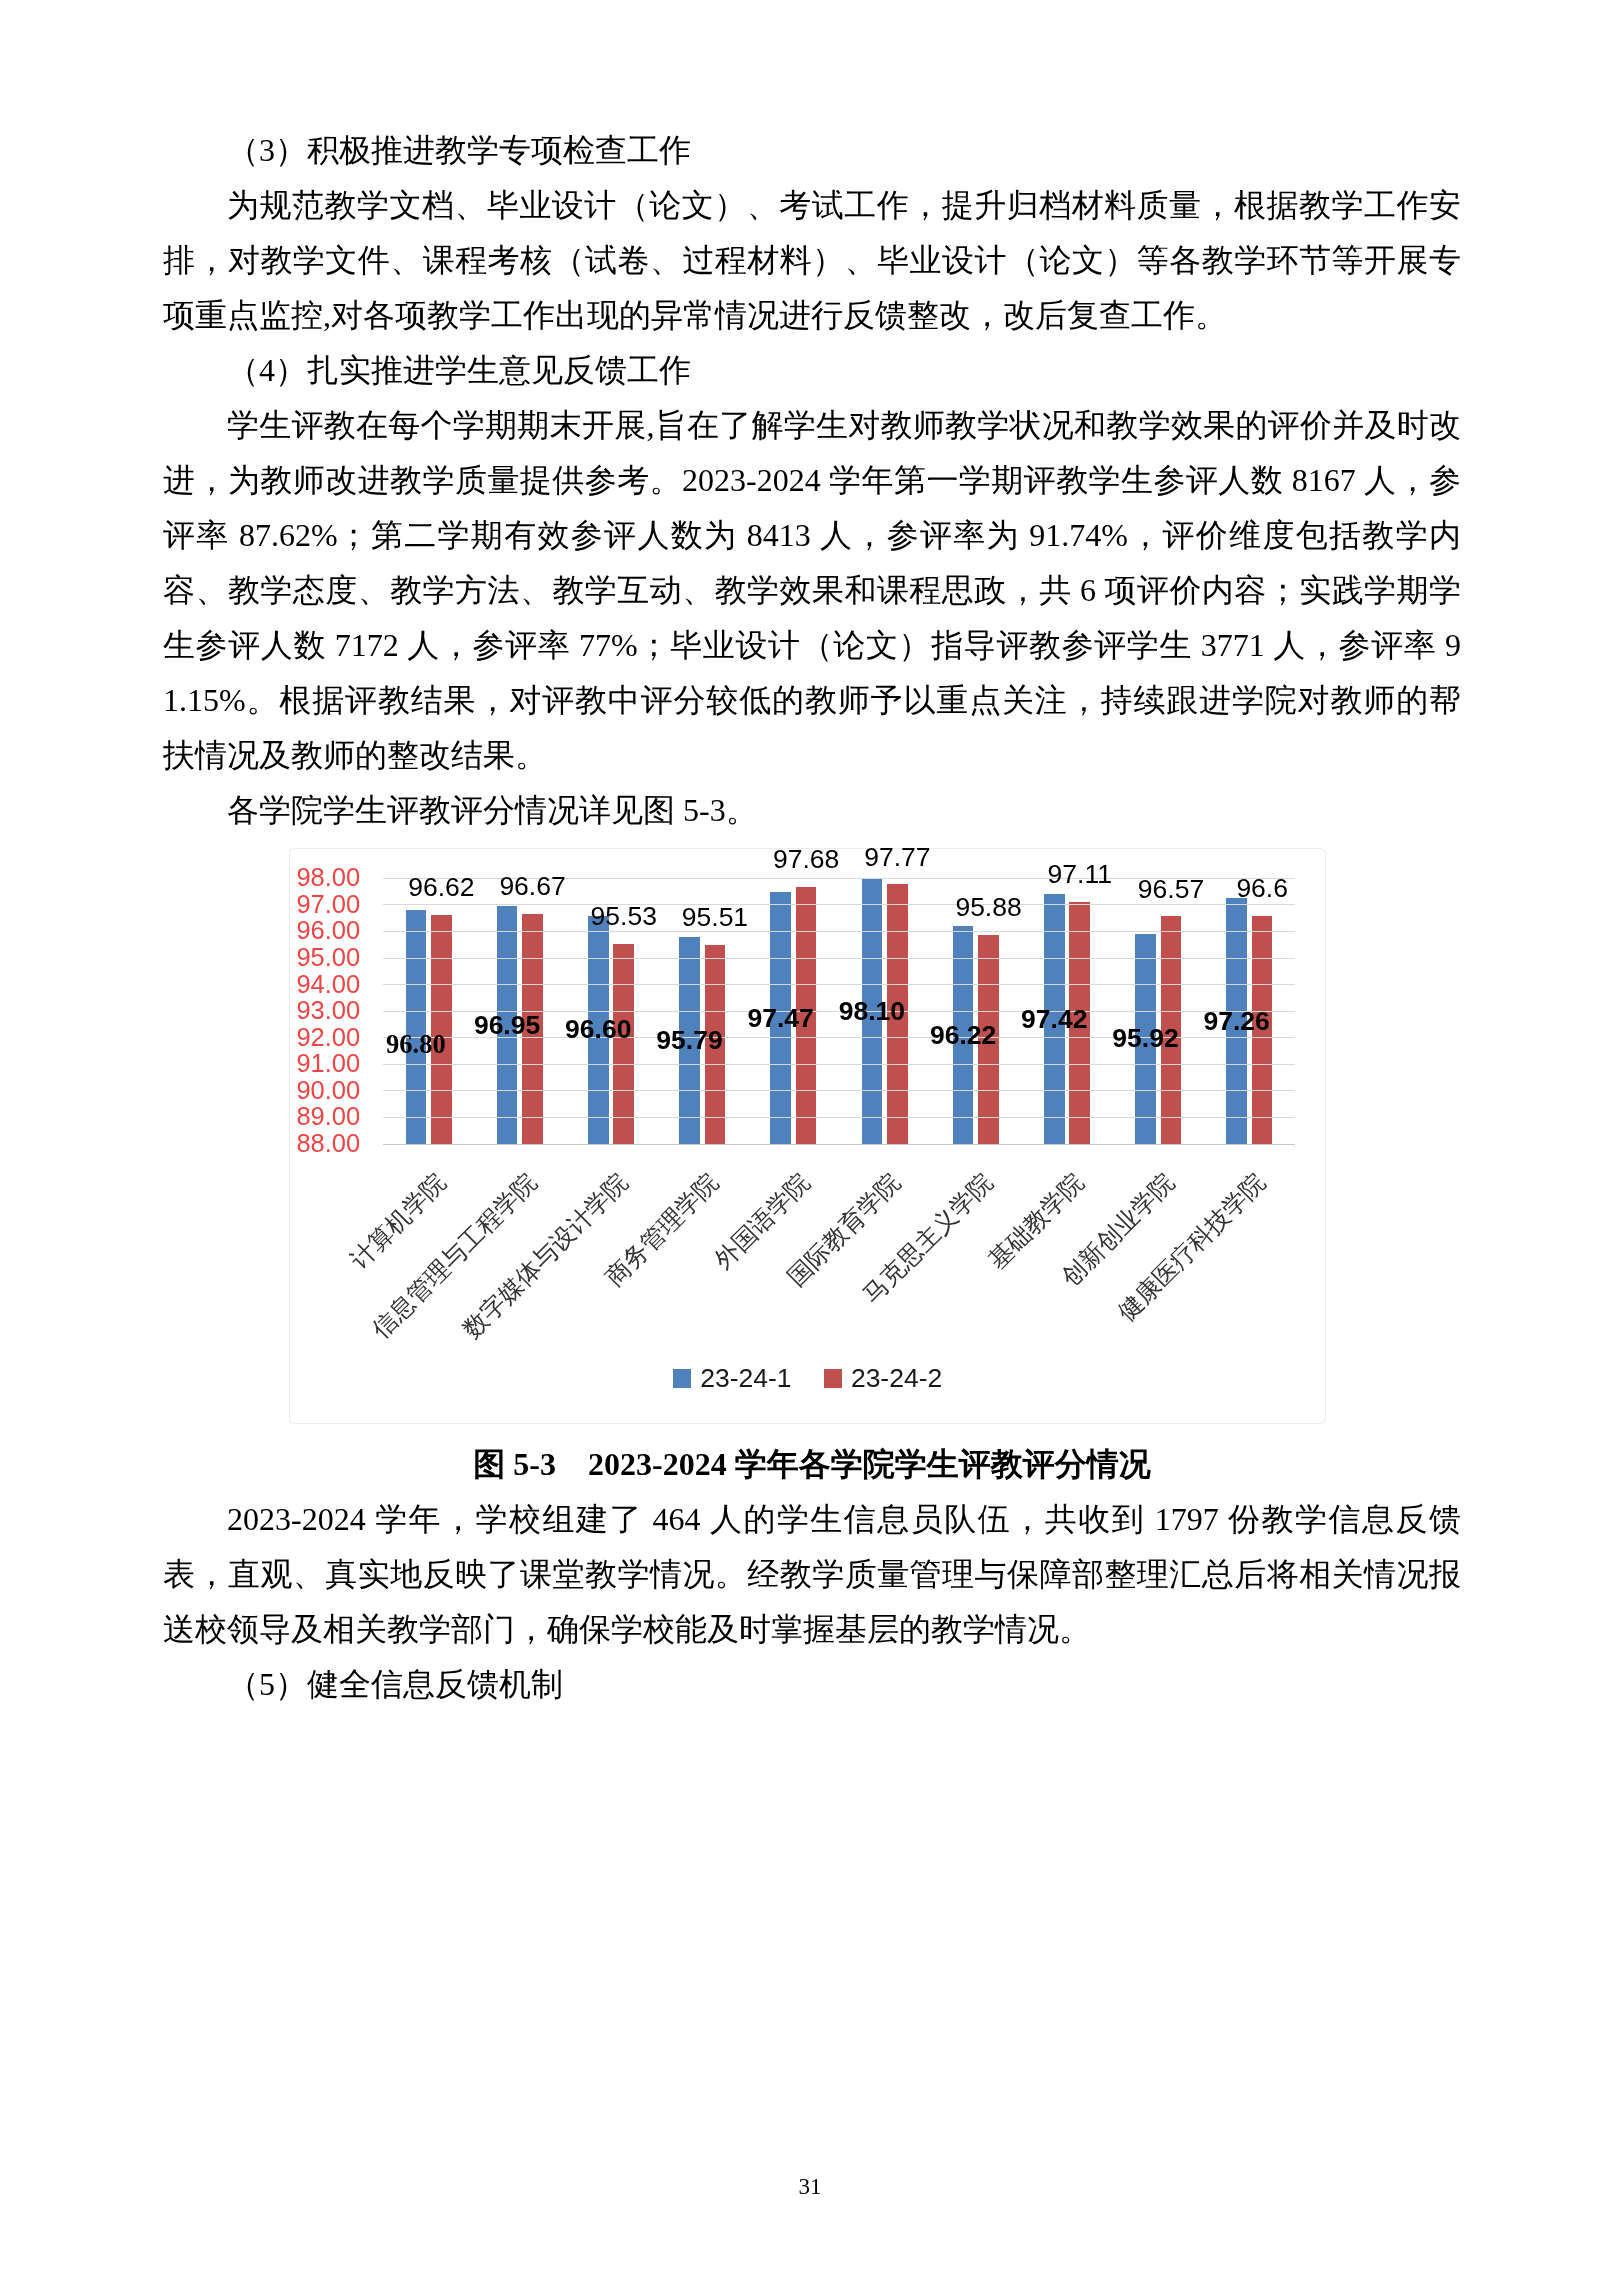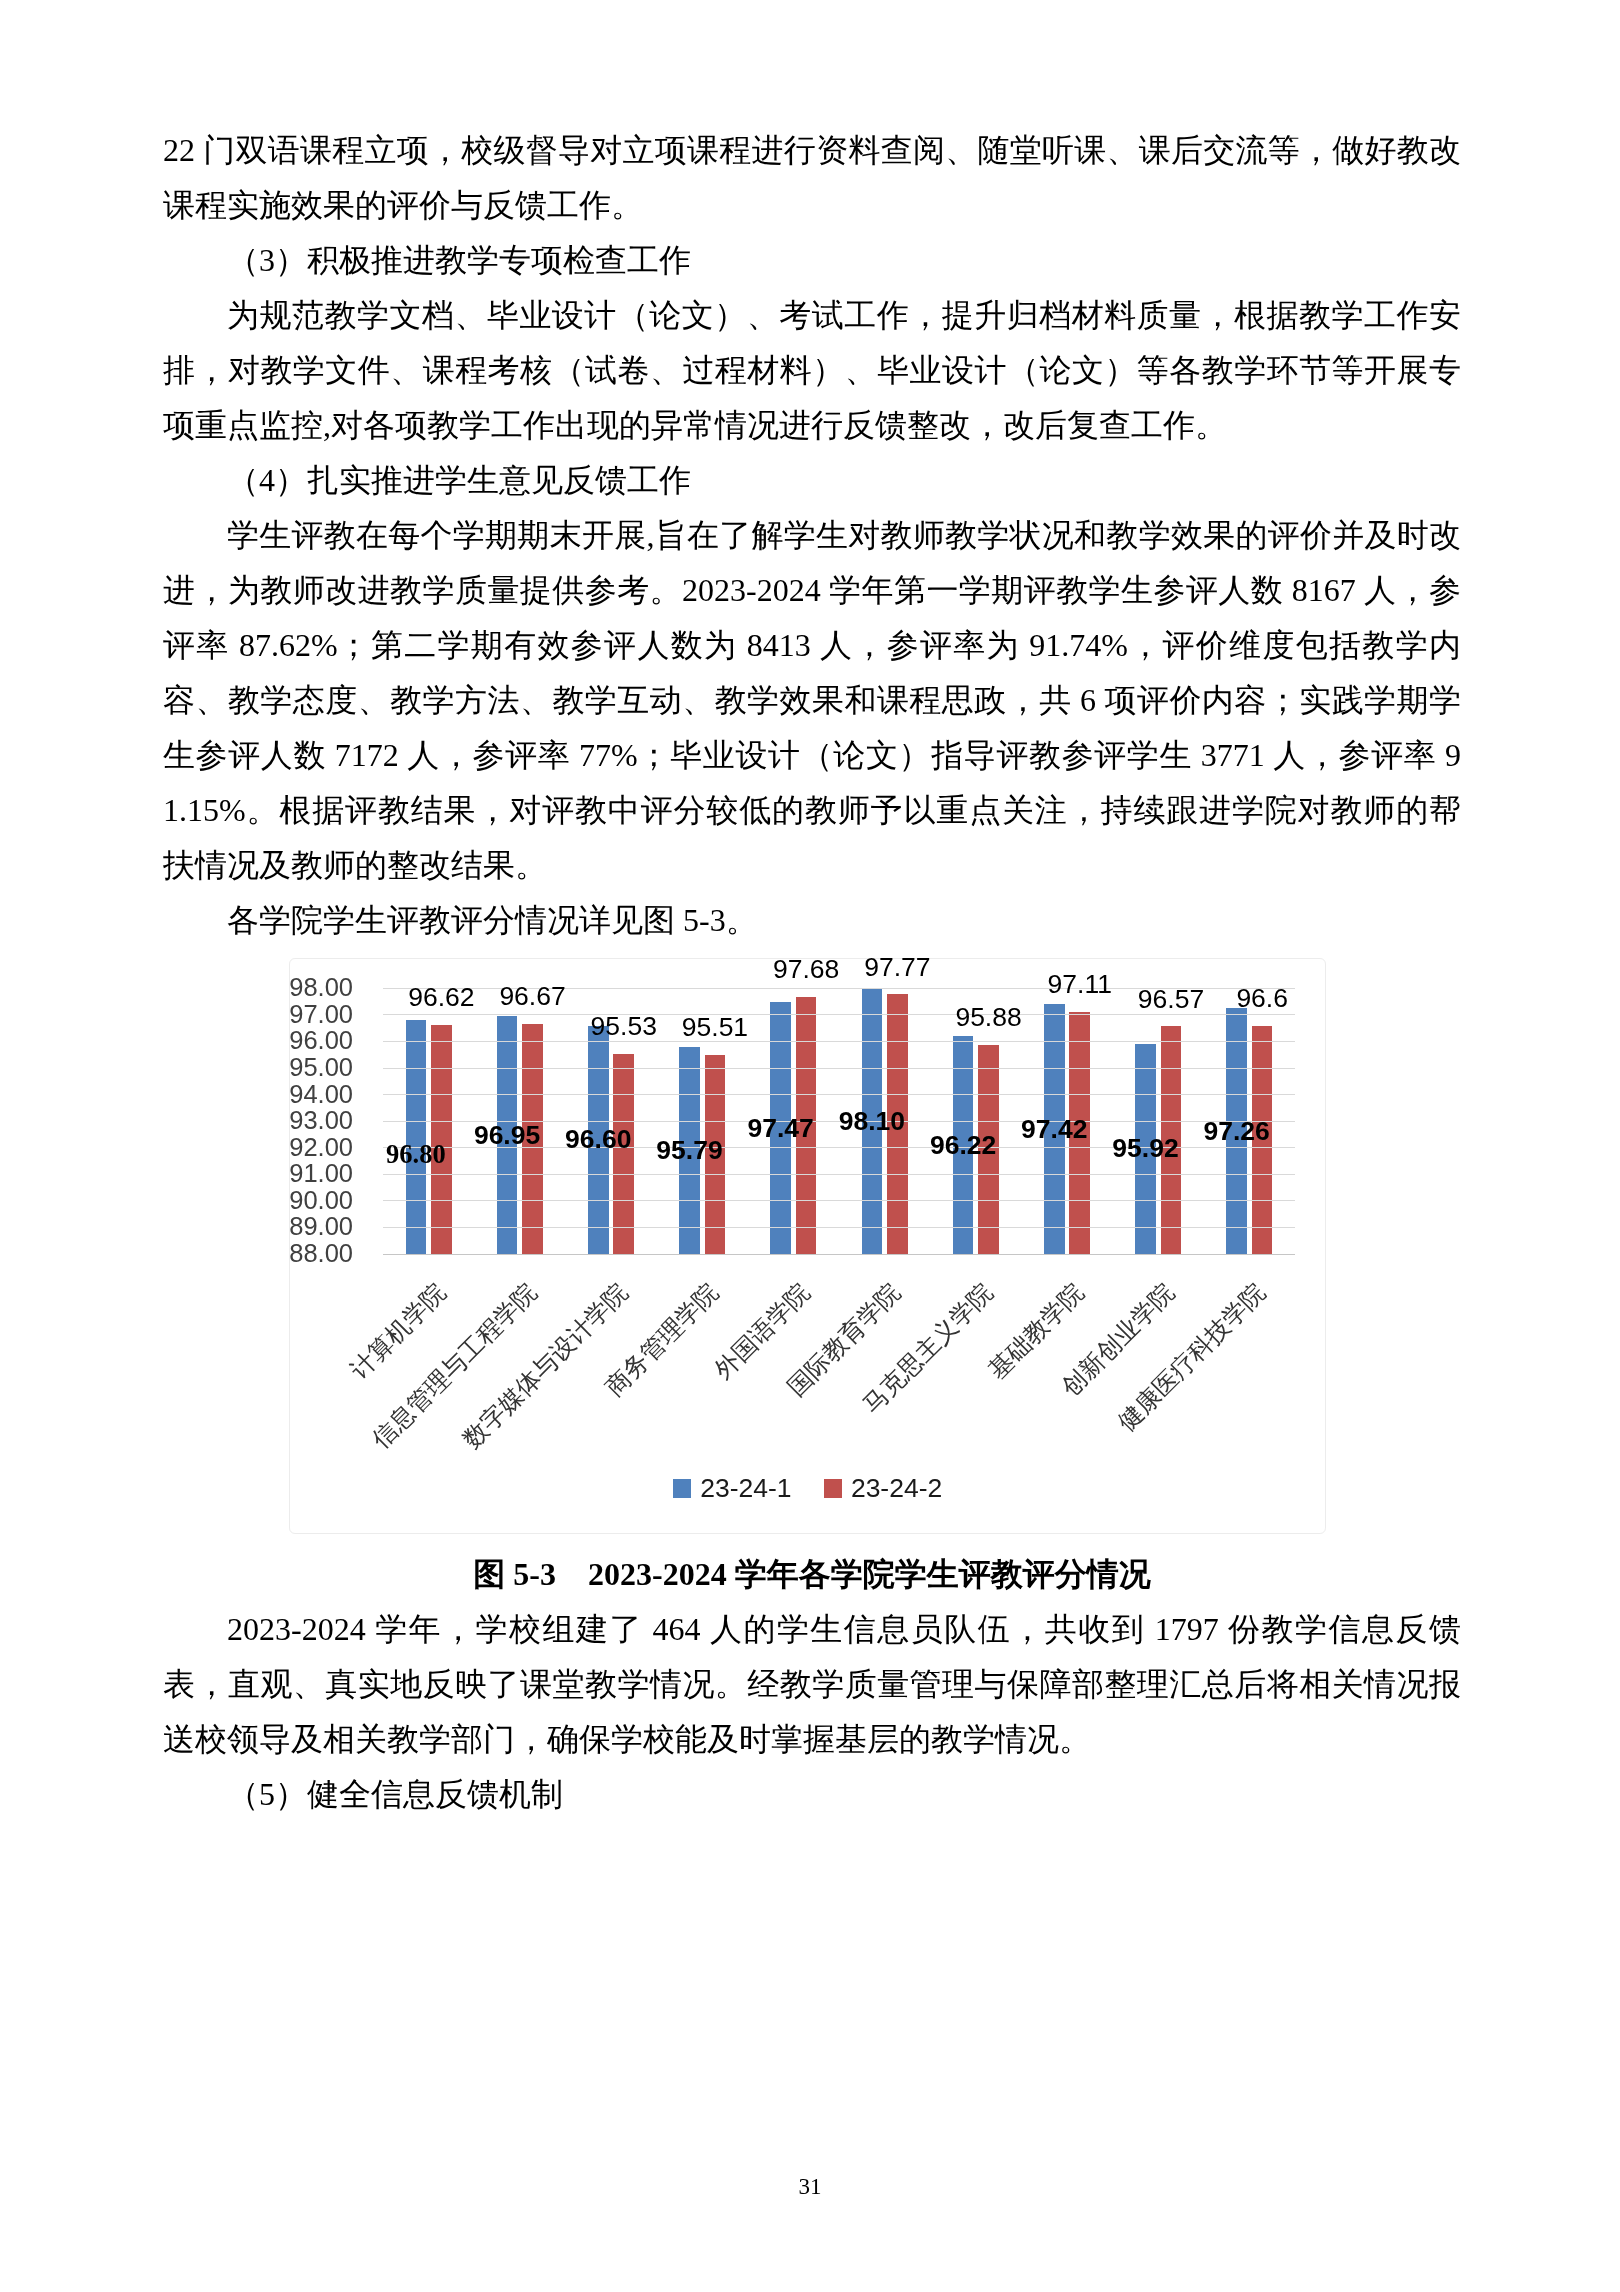--- a/index.html
+++ b/index.html
@@ -31,22 +31,22 @@
     width:1035px; height:574px;
     margin:9.8px 0 0 126px;
     background:#fff;
     border:1px solid #ececec;
     border-radius:5.9px;
     font-family:"Liberation Sans","DejaVu Sans",sans-serif;
   }
   .yticks { position:absolute; left:0; top:29px; width:80px; height:266px; }
   .ytick {
     position:absolute; right:9.8px; width:71px; height:27.4px;
-    line-height:27.4px; 
-    font-size:25.5px; color:#404040; white-space:nowrap;
+    line-height:27.4px; text-align:right;
+    font-size:25.5px; color:#ef4444; white-space:nowrap;
   }
   .plot { position:absolute; left:93px; top:29px; width:912px; height:266px; }
   .gridline { position:absolute; left:0; width:100%; height:1px; background:#d9d9d9; }
   .gridline.base { background:#c6c6c6; }
   .groups { position:absolute; left:0; top:0; width:100%; height:100%; display:flex; }
   .group { flex:1 1 0; display:flex; justify-content:center; align-items:flex-end; gap:4.9px; height:100%; }
   .bar-col { position:relative; width:20.6px; height:100%; }
   .bar { position:absolute; bottom:0; left:0; width:100%; }
   .bar-label {
     position:absolute; left:50%; transform:translateX(-50%);
@@ -76,21 +76,20 @@
     position:absolute; left:0; top:2174px; width:1620px;
     text-align:center; font-size:23px;
   }
 </style>
 </head>
 <body>
 
 <div class="page">
   <div class="content">
 
-    <p class="para">22 门双语课程立项，校级督导对立项课程进行资料查阅、随堂听课、课后交流等，做好教改课程实施效果的评价与反馈工作。</p>
 
     <p class="para indent">（3）积极推进教学专项检查工作</p>
 
     <p class="para indent">为规范教学文档、毕业设计（论文）、考试工作，提升归档材料质量，根据教学工作安排，对教学文件、课程考核（试卷、过程材料）、毕业设计（论文）等各教学环节等开展专项重点监控,对各项教学工作出现的异常情况进行反馈整改，改后复查工作。</p>
 
     <p class="para indent">（4）扎实推进学生意见反馈工作</p>
 
 
     <p class="para indent">学生评教在每个学期期末开展,旨在了解学生对教师教学状况和教学效果的评价并及时改进，为教师改进教学质量提供参考。2023-2024 学年第一学期评教学生参评人数 8167 人，参评率 87.62%；第二学期有效参评人数为 8413 人，参评率为 91.74%，评价维度包括教学内容、教学态度、教学方法、教学互动、教学效果和课程思政，共 6 项评价内容；实践学期学生参评人数 7172 人，参评率 77%；毕业设计（论文）指导评教参评学生 3771 人，参评率 91.15%。根据评教结果，对评教中评分较低的教师予以重点关注，持续跟进学院对教师的帮扶情况及教师的整改结果。</p>
 

